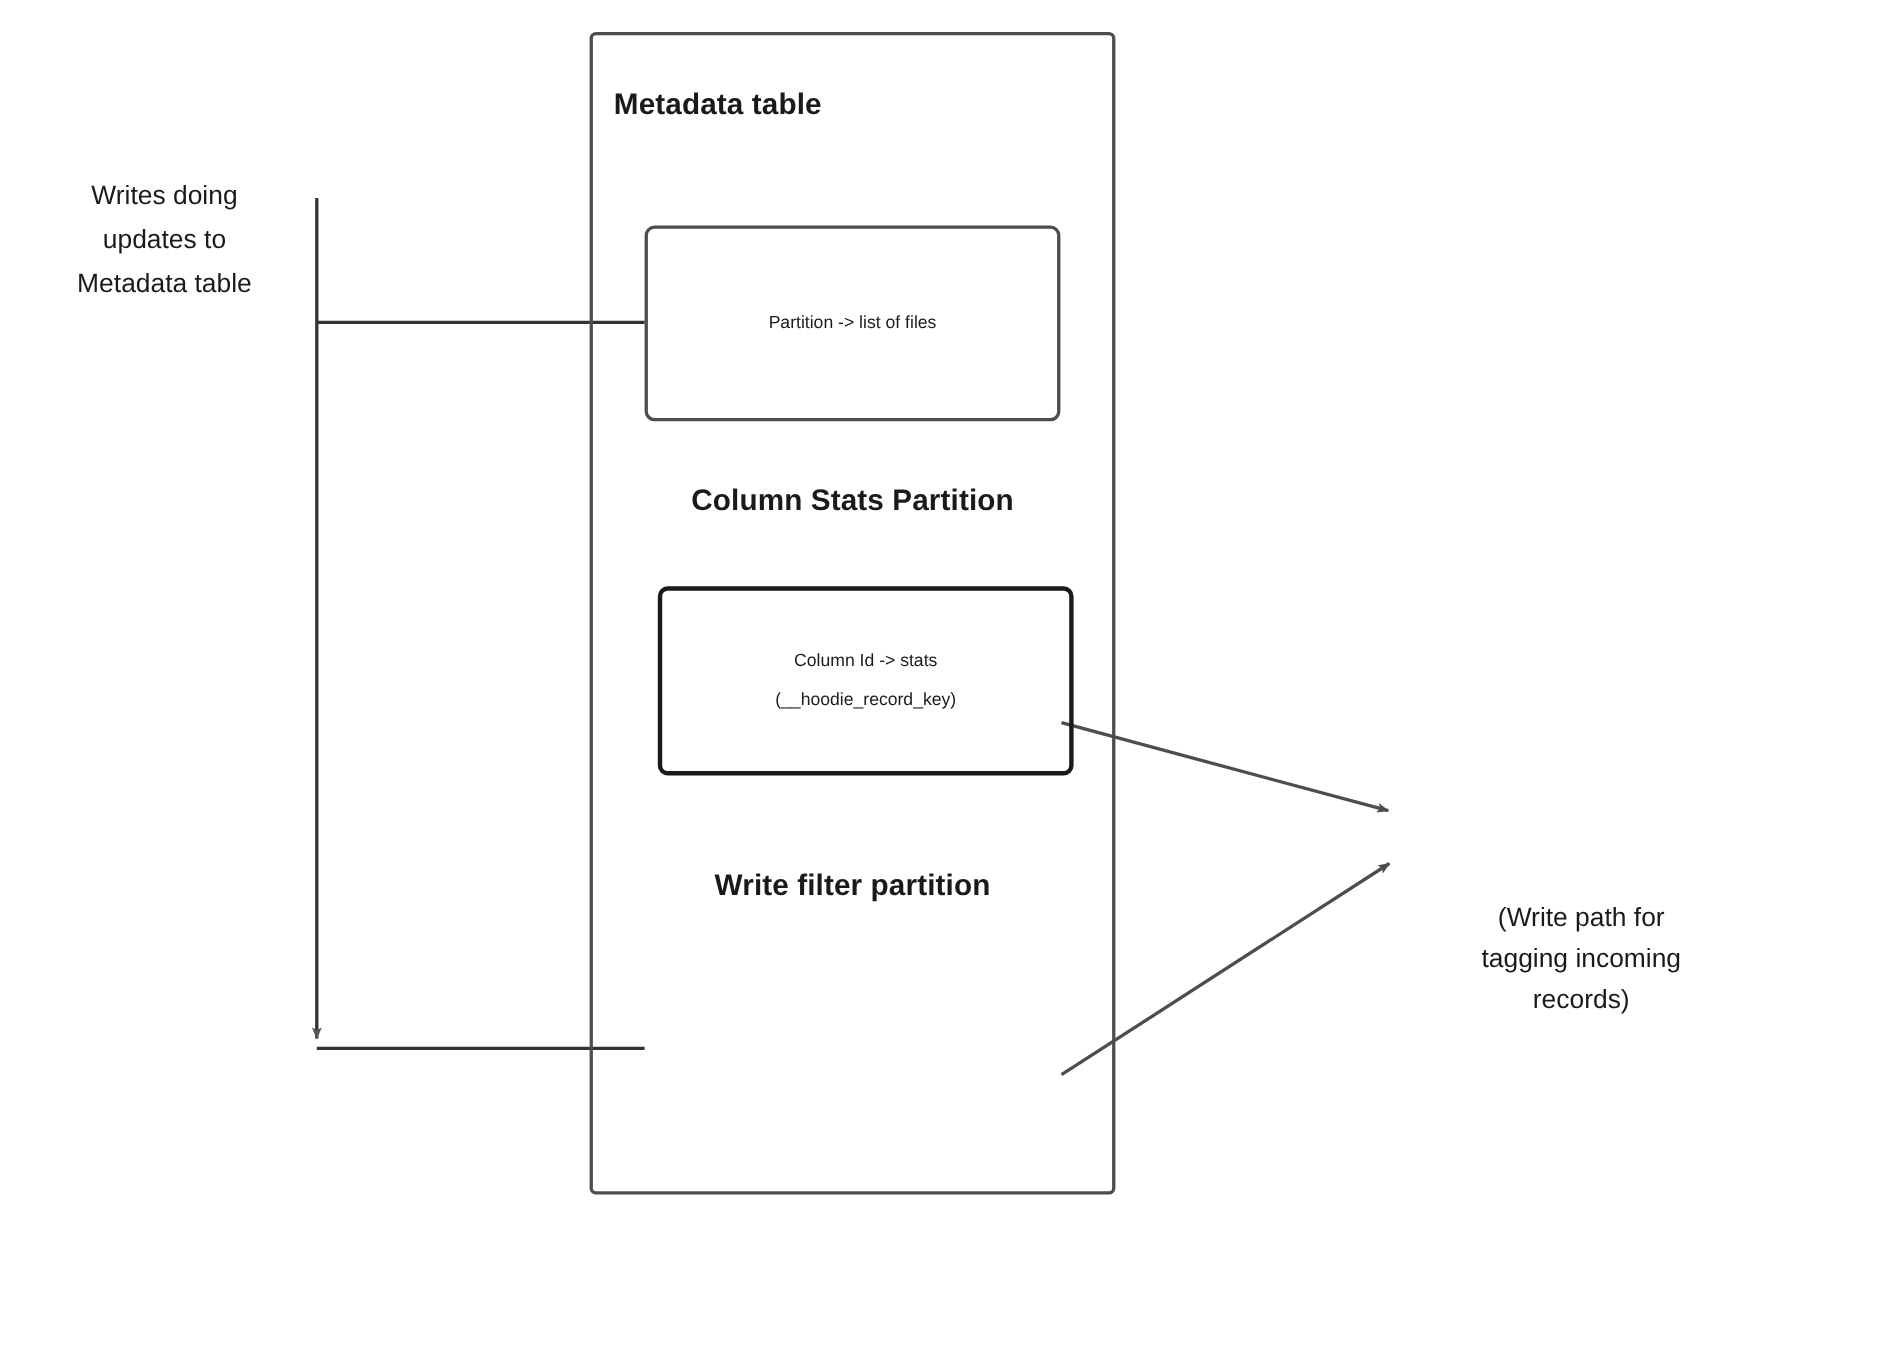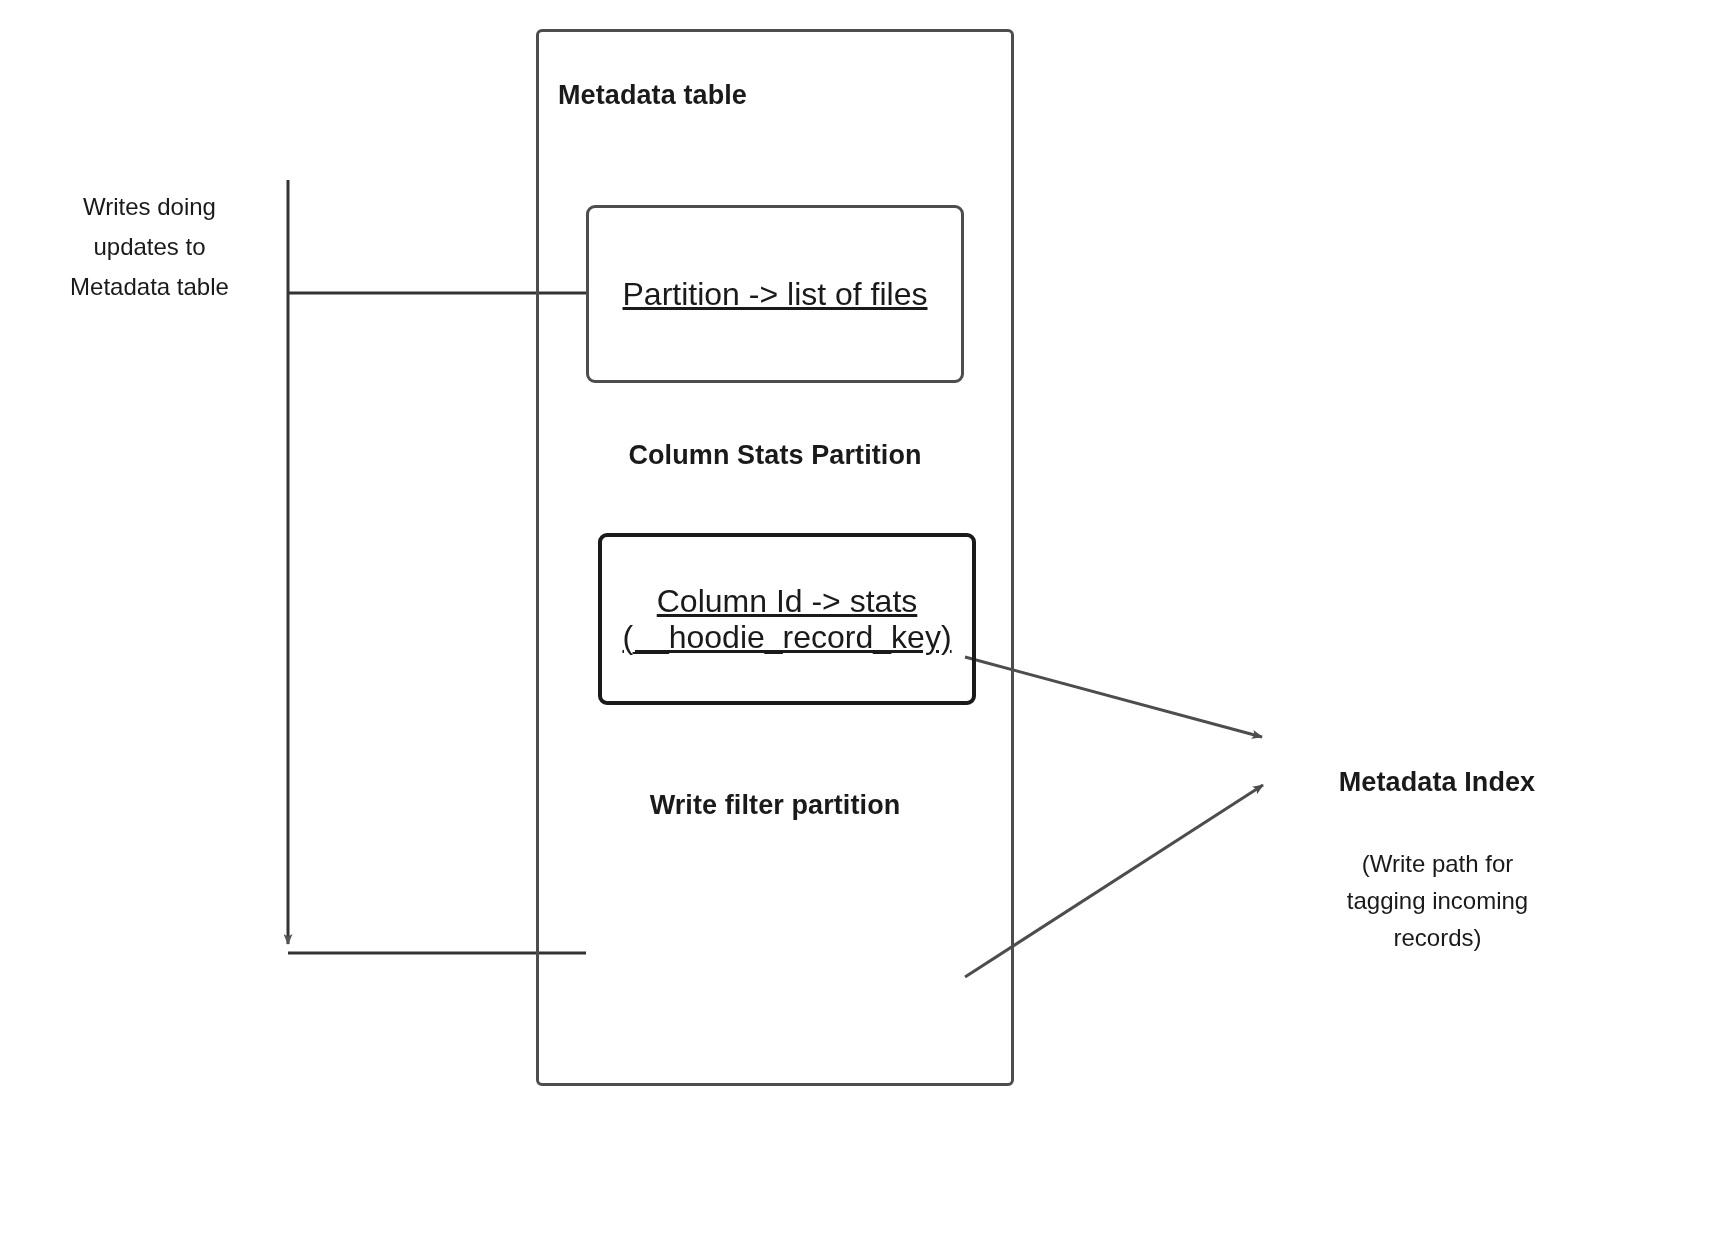--- a/index.html
+++ b/index.html
@@ -74,37 +74,35 @@
     align-items: center;
     justify-content: center;
     background: transparent;
   }
   .inner-box.emphasis {
     border-color: #1a1a1a;
     border-width: 4px;
     margin-left: 12px;
   }
   .inner-text {
-    font-size: 32px;
+    font-size: 16px;
     color: #1a1a1a;
     line-height: 36px;
     text-align: center;
     white-space: pre-line;
-    text-decoration: underline;
   }
   #box-files    { left: 586px; top: 205px;  width: 378px; height: 178px; }
   #box-colstats { left: 586px; top: 533px;  width: 378px; height: 172px; }
   #box-bloom    { left: 586px; top: 881px;  width: 378px; height: 172px; }
 
   
   .free-label {
     position: absolute;
     text-align: center;
     color: #1a1a1a;
-    margin-top: 29px;
   }
   #label-writes {
     left: 12px;
     top: 158px;
     width: 275px;
     font-size: 24px;
     line-height: 40px;
     white-space: pre-line;
   }
   #label-mdindex-title {
@@ -179,19 +177,18 @@
 
   <div class="inner-box emphasis" id="box-colstats">
     <span class="inner-text">Column Id  -&gt; stats
 (__hoodie_record_key)</span>
   </div>
 
   <div class="section-title" id="title-bloom">Write filter
 partition</div>
 
 
-  <div class="free-label" id="label-mdindex-title">Metadata Index</div>
 
   <div class="free-label" id="label-mdindex-caption">(Write path for
 tagging incoming
 records)</div>
 
 </div>
 
 </body></html>

